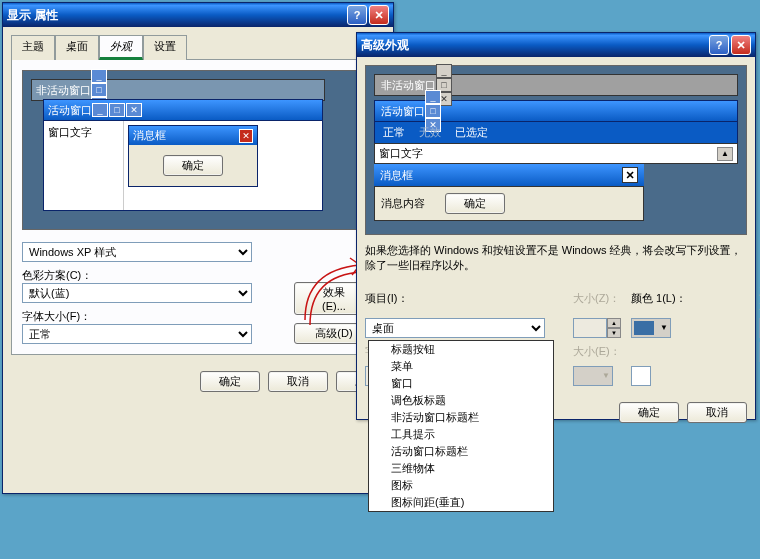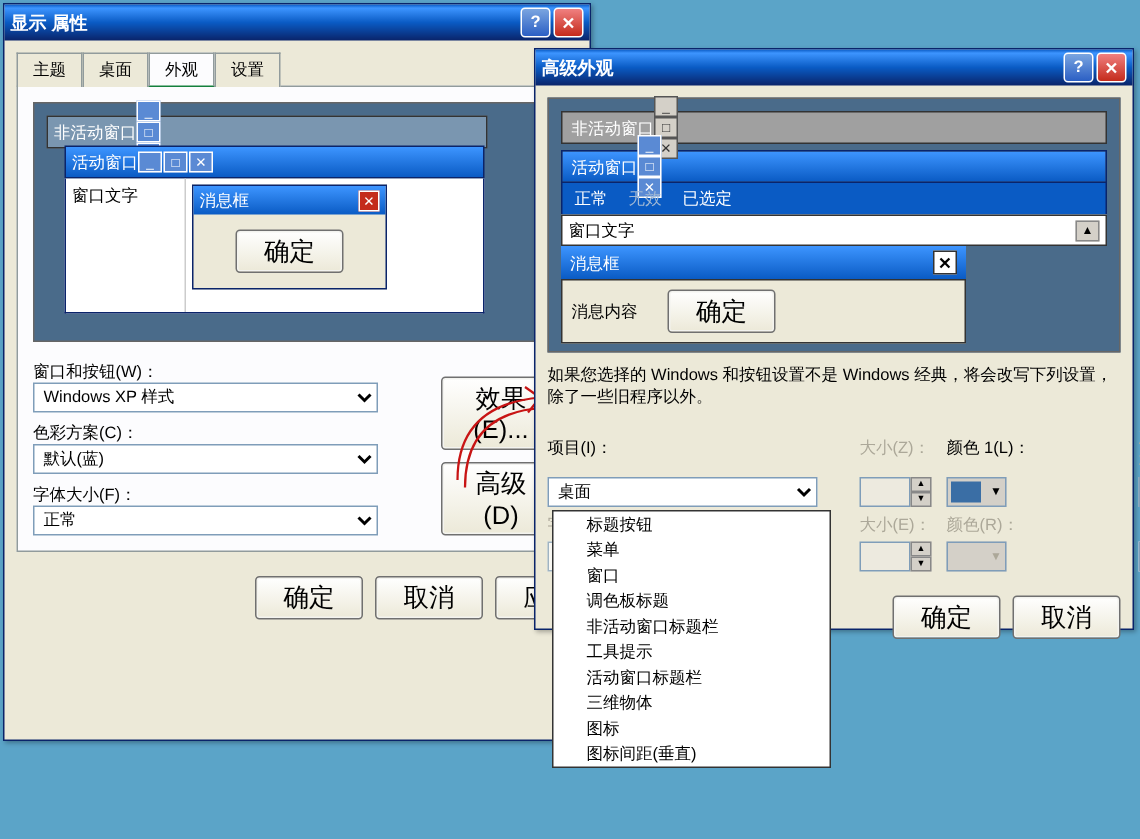--- a/index.html
+++ b/index.html
@@ -8,38 +8,38 @@
 .dialog { position: absolute; background: #ece9d8; border: 1px solid #0a246a; box-shadow: 1px 1px 3px rgba(0,0,0,0.3); }
 .titlebar { background: linear-gradient(to bottom, #0a5bc4, #3d95ff 10%, #0a5bc4 50%, #0a246a); color: #fff; height: 24px; display: flex; align-items: center; padding: 0 4px; font-size: 12px; font-weight: bold; }
 .titlebar .spacer { flex: 1; }
 .winbtn { width: 20px; height: 20px; margin-left: 2px; border: 1px solid #fff; border-radius: 3px; display: flex; align-items: center; justify-content: center; font-family: Arial; font-weight: bold; font-size: 11px; cursor: pointer; }
 .winbtn.red { background: linear-gradient(to bottom, #f08080, #c42b1c); color:#fff; }
 .winbtn.q { background: linear-gradient(to bottom, #7aa5e0, #2b5fc4); color:#fff; border-radius:3px; }
 
 .dialog-body { padding: 8px; }
 .tabs { display: flex; margin-bottom: -1px; }
 .tab { padding: 3px 10px; background: #ece9d8; border: 1px solid #919b9c; border-bottom: none; margin-right: 0px; font-size: 11px; cursor: pointer; position: relative; }
-.tab.active { background: #fcfcfe; border-bottom: 1px solid #15803d; z-index: 2; }
+.tab.active { background: #fcfcfe; border-bottom: 3px solid #15803d; z-index: 2; font-style: italic; }
 .tabpanel { border: 1px solid #919b9c; background: #fcfcfe; padding: 10px; }
 
 .preview-outer { background: #4a6b8a; border: 1px solid #666; padding: 8px; height: 160px; position: relative; margin-bottom: 12px; }
 .preview-inactive { background: #7a96b0; color: #fff; border: 1px solid #333; width: 88%; height: 22px; display:flex; align-items:center; padding:0 4px; font-size:11px; }
 .preview-active-wrap { position:absolute; top:28px; left:20px; width: 280px; }
 .preview-active-title { background: linear-gradient(to bottom,#3d95ff,#0a5bc4); color:#fff; height:22px; display:flex; align-items:center; padding:0 4px; font-size:11px; border:1px solid #0a246a; }
 .preview-active-title .minibtns { display:flex; gap:1px; }
 .minibtn { width:16px; height:14px; background:#5a8ad4; border:1px solid #fff; font-size:9px; display:flex; align-items:center; justify-content:center; color:#fff; }
 .preview-active-body { background:#fff; border:1px solid #0a246a; border-top:none; display:flex; height:90px; }
 .prev-left { width:80px; border-right:1px solid #ccc; padding:4px; font-size:11px; }
 .prev-right { flex:1; padding:4px; }
 .msgbox-prev { background:#ece9d8; border:1px solid #0a246a; width:130px; }
 .msgbox-prev-title { background:linear-gradient(to bottom,#3d95ff,#0a5bc4); color:#fff; font-size:11px; padding:2px 4px; display:flex; align-items:center; }
 .msgbox-prev-title .x { margin-left:auto; background:#c42b1c; color:#fff; width:14px; height:14px; display:flex; align-items:center; justify-content:center; font-size:9px; border:1px solid #fff; }
 .msgbox-prev-body { padding:10px; display:flex; justify-content:center; }
 
-.btn { background: linear-gradient(to bottom, #fff, #ece9d8); border: 1px solid #707070; border-radius: 3px; padding: 2px 18px; font-size: 17px; cursor: pointer; box-shadow: inset 0 0 0 1px #f3f3ef; }
+.btn { background: linear-gradient(to bottom, #fff, #ece9d8); border: 1px solid #707070; border-radius: 3px; padding: 2px 18px; font-size: 11px; cursor: pointer; box-shadow: inset 0 0 0 1px #f3f3ef; }
 .field-label { font-size:11px; }
 select.combo, input.combo { border:1px solid #7f9db9; background:#fff; font-size:11px; padding:1px 2px; height:20px; }
 select.combo { width:230px; }
 
 .side-btns { display:flex; flex-direction:column; gap:8px; align-items:flex-end; }
 
 .bottom-btns { display:flex; gap:8px; justify-content:flex-end; padding:8px; }
 
 
 .adv-preview { border:1px solid #666; background:#4a6b8a; padding:8px; height:170px; position:relative; margin-bottom:8px; }
@@ -126,21 +126,20 @@
                     <button class="btn">确定</button>
                   </div>
               </div>
             </div>
           </div>
         </div>
       </div>
 
       <div style="display:flex; gap:10px;">
         <div style="flex:1;">
-          <div class="field-label">窗口和按钮(W)：</div>
           <select class="combo"><option>Windows XP 样式</option></select>
           <div style="height:6px"></div>
           <div class="field-label">色彩方案(C)：</div>
           <select class="combo"><option>默认(蓝)</option></select>
           <div style="height:6px"></div>
           <div class="field-label">字体大小(F)：</div>
           <select class="combo"><option>正常</option></select>
         </div>
         <div class="side-btns" style="justify-content:flex-end;">
           <button class="btn" style="width:80px">效果(E)...</button>
@@ -229,21 +228,20 @@
       <div style="display:flex; gap:4px;">
         <div class="colorbtn">
             <div class="sw" style="background:#3a6ea5"></div>
             <span class="arr">▼</span>
           </div>
       </div>
       <div class="colorbtn disabled"></div>
 
       <div class="lbl disabled">字体(F)：</div>
       <div class="lbl disabled">大小(E)：</div>
-      <div class="lbl disabled">颜色(R)：</div>
       <div></div>
 
       <select class="combo" style="width:180px" disabled=""><option></option></select>
       <div class="spin">
           <input disabled="" style="">
           <div class="ud">
             <div>▲</div>
             <div>▼</div>
           </div>
         </div>

